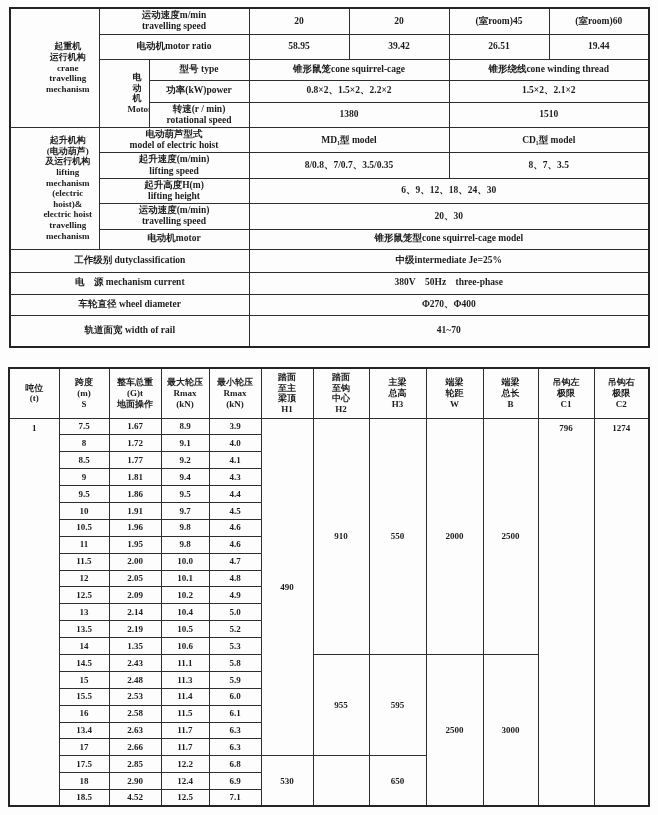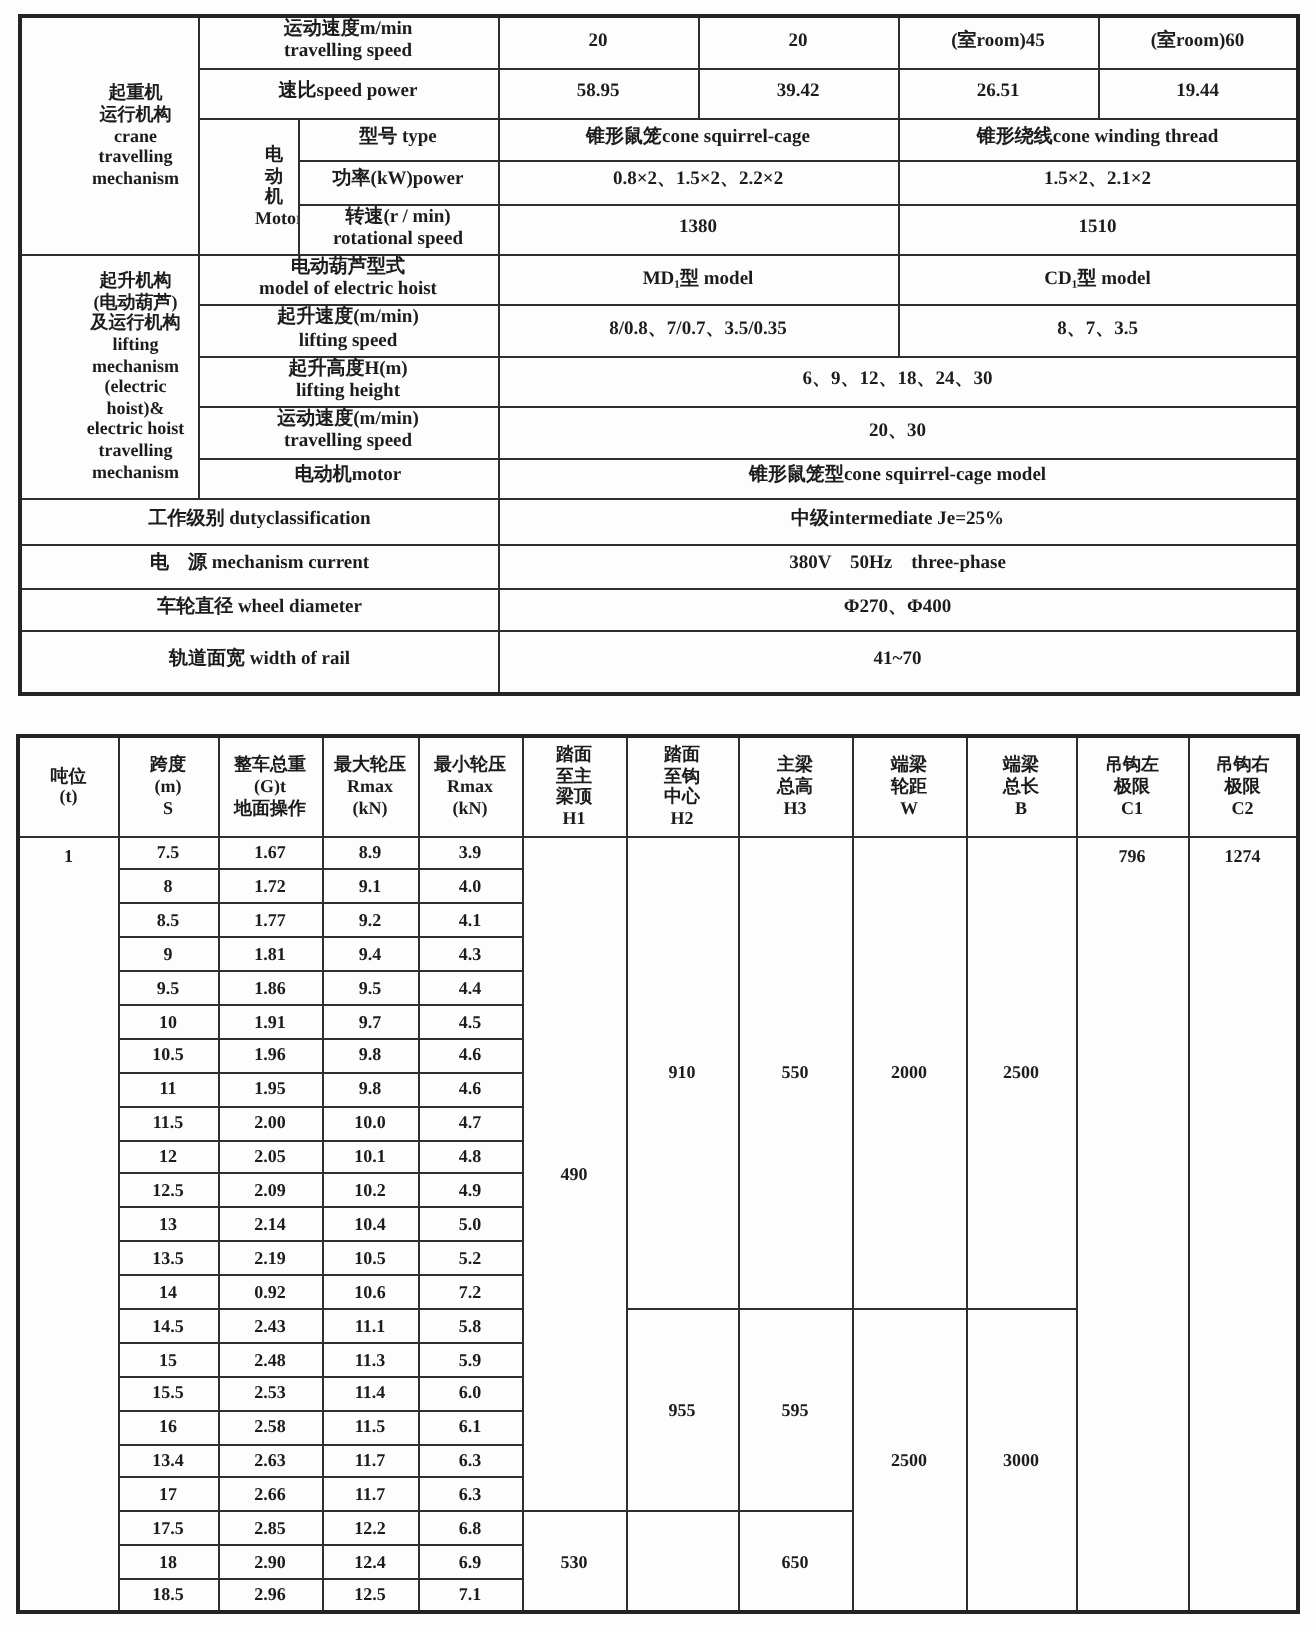--- a/index.html
+++ b/index.html
@@ -41,21 +41,21 @@
 crane travelling
 mechanism</td>
       <td colspan="2">运动速度m/min
 travelling speed</td>
       <td>20</td>
       <td>20</td>
       <td>(室room)45</td>
       <td>(室room)60</td>
     </tr>
     <tr style="height:25px">
-      <td colspan="2">速比speed power</td>
+      <td colspan="2">电动机motor ratio</td>
       <td>58.95</td>
       <td>39.42</td>
       <td>26.51</td>
       <td>19.44</td>
     </tr>
     <tr style="height:21px">
       <td rowspan="3" class="seclabel">电
 动
 机
 Motor</td>
@@ -265,23 +265,23 @@
         <td>5.0</td>
       </tr>
       <tr>
         <td>13.5</td>
         <td>2.19</td>
         <td>10.5</td>
         <td>5.2</td>
       </tr>
       <tr>
         <td>14</td>
-        <td>0.92</td>
+        <td>1.35</td>
         <td>10.6</td>
-        <td>7.2</td>
+        <td>5.3</td>
       </tr>
       <tr>
         <td>14.5</td>
         <td>2.43</td>
         <td>11.1</td>
         <td>5.8</td>
         <td rowspan="6">955</td>
         <td rowspan="6">595</td>
         <td rowspan="9">2500</td>
         <td rowspan="9">3000</td>
@@ -326,18 +326,18 @@
         <td rowspan="3">650</td>
       </tr>
       <tr>
         <td>18</td>
         <td>2.90</td>
         <td>12.4</td>
         <td>6.9</td>
       </tr>
       <tr>
         <td>18.5</td>
-        <td>2.96</td>
+        <td>4.52</td>
         <td>12.5</td>
         <td>7.1</td>
       </tr>
     </tbody>
 </table>
 
 </body></html>

